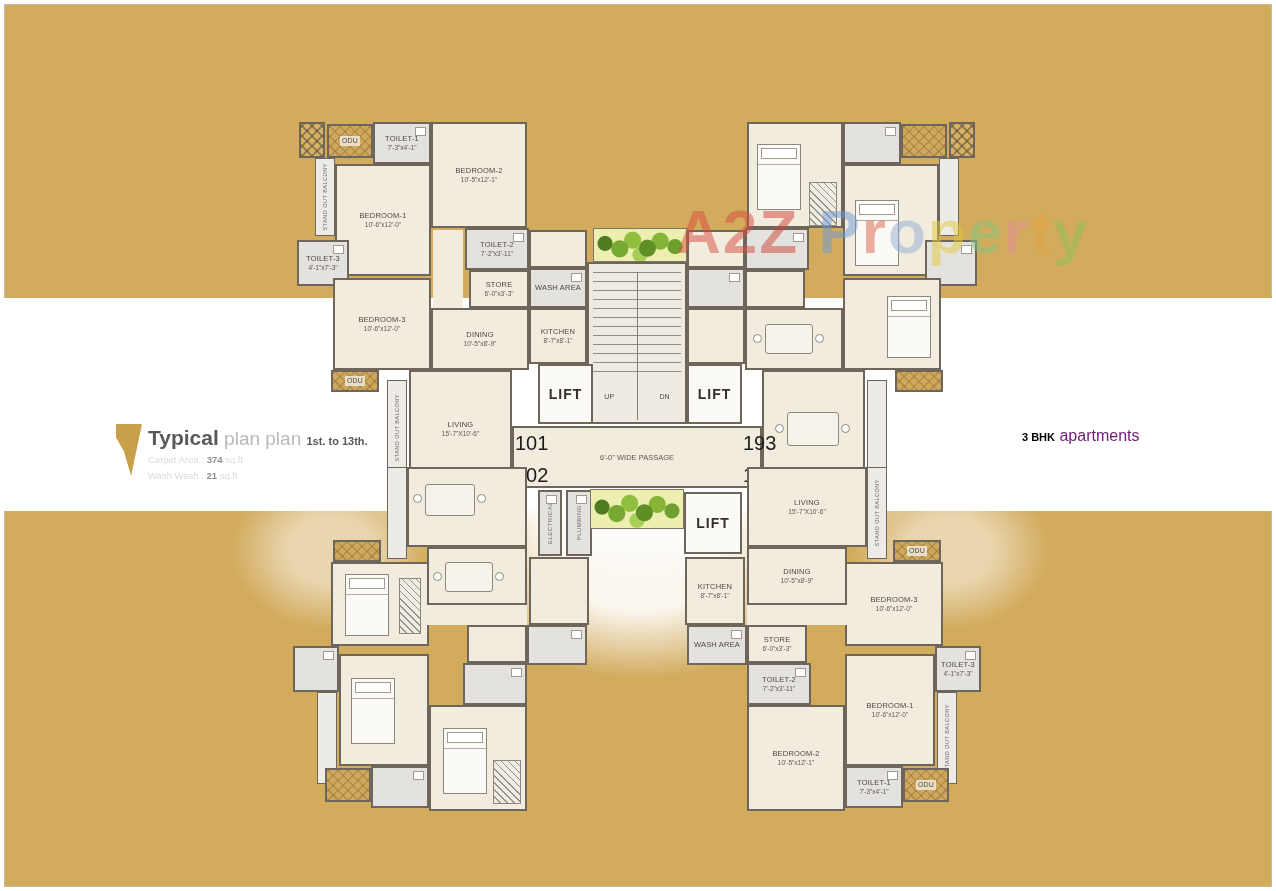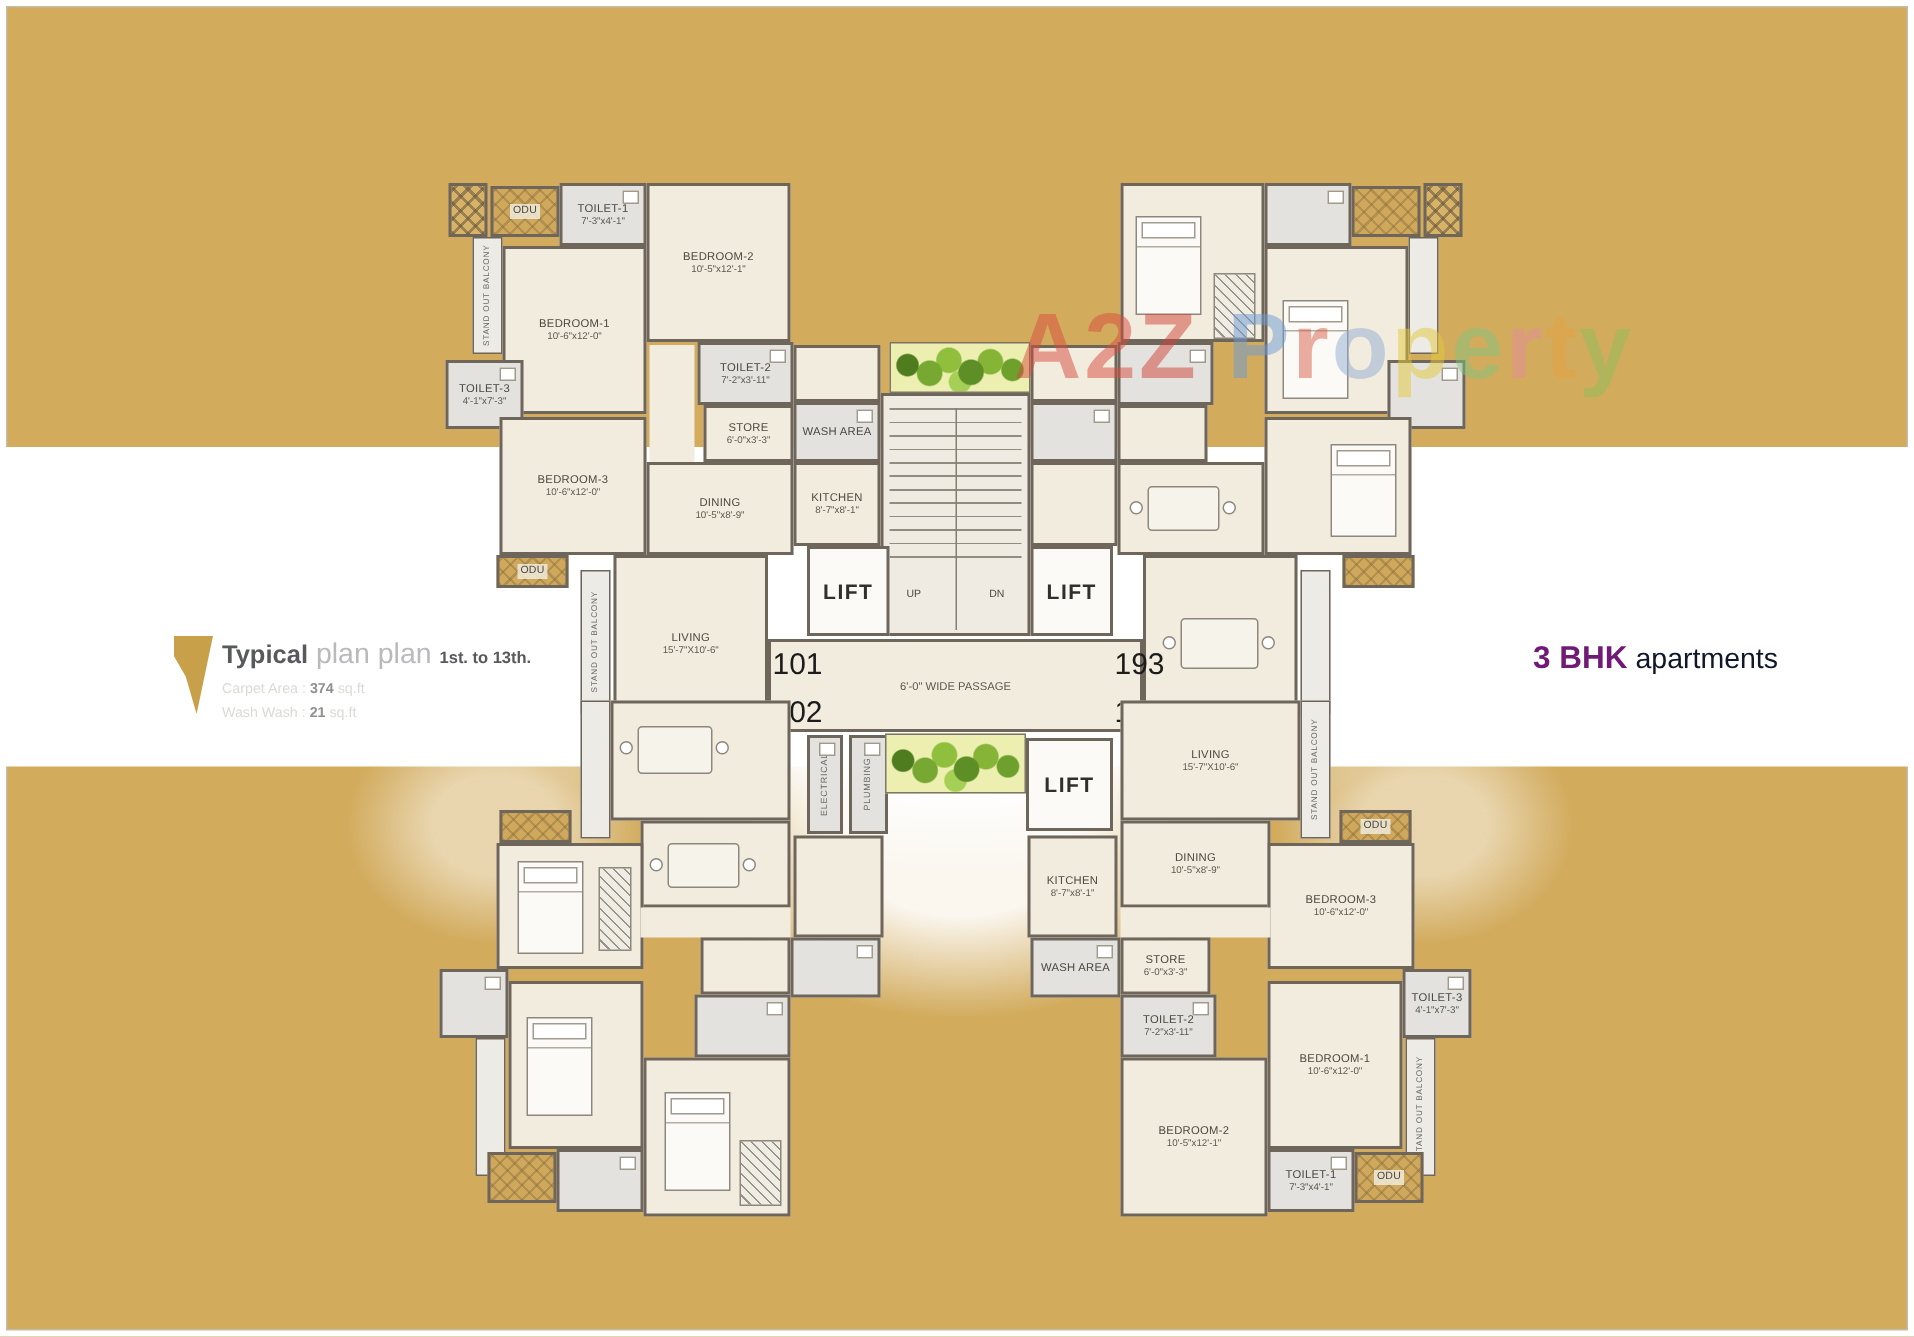--- a/index.html
+++ b/index.html
@@ -56,29 +56,29 @@
   .ward{position:absolute;border:1px solid #8d877d;box-sizing:border-box;
         background:repeating-linear-gradient(45deg,#efece4 0 4px,#9a9488 4px 5px);}
   .ftable{position:absolute;background:#f6f3ea;border:1px solid #8d877d;border-radius:3px;box-sizing:border-box;}
   .chair{position:absolute;width:9px;height:9px;border:1px solid #8d877d;border-radius:50%;background:#fff;box-sizing:border-box;}
 
   
   #titleblock{position:absolute;left:116px;top:420px;}
   .logo{position:absolute;left:0;top:4px;width:26px;height:52px;background:#c9a04a;
         clip-path:polygon(0 0,100% 0,58% 100%,30% 52%,0 26%);}
   .tb-text{position:absolute;left:32px;top:6px;white-space:nowrap;}
-  .tb-title-bold{font-size:17px;font-weight:bold;color:#58595b;}
+  .tb-title-bold{font-size:21px;font-weight:bold;color:#58595b;}
   .tb-title-light{font-size:19px;color:#b9babc;}
   .tb-title-range{font-size:11px;font-weight:bold;color:#58595b;}
   .area-line{position:absolute;left:32px;white-space:nowrap;font-size:9.5px;}
   .al-faint{color:#dcdad5;}
   .al-value{color:#8f8f8d;font-weight:bold;}
   #caption-right{position:absolute;left:1022px;top:427px;white-space:nowrap;}
-  .cr-bold{font-size:21px;font-weight:bold;color:#701a75;}
-  .cr-light{font-size:19px;color:#0f172a;}
+  .cr-bold{font-size:11px;font-weight:bold;color:#000000;}
+  .cr-light{font-size:16px;color:#701a75;}
   #brand-wm{position:absolute;left:676px;top:196px;font-size:62px;font-weight:bold;letter-spacing:2px;opacity:.5;white-space:nowrap;pointer-events:none;}
   #url-wm{position:absolute;left:192px;top:600px;font-size:54px;font-weight:bold;color:#f5f3ec;opacity:.3;letter-spacing:12px;white-space:nowrap;pointer-events:none;}
 </style>
 </head>
 <body>
 
 <div id="canvas">
   <div class="band"></div>
   <div class="glow" id="glow1"></div>
   <div class="glow" id="glow2"></div>

